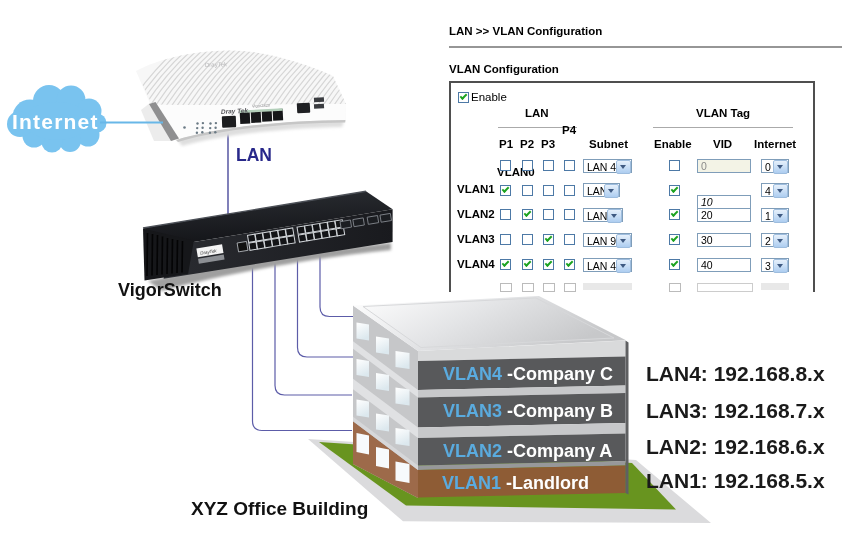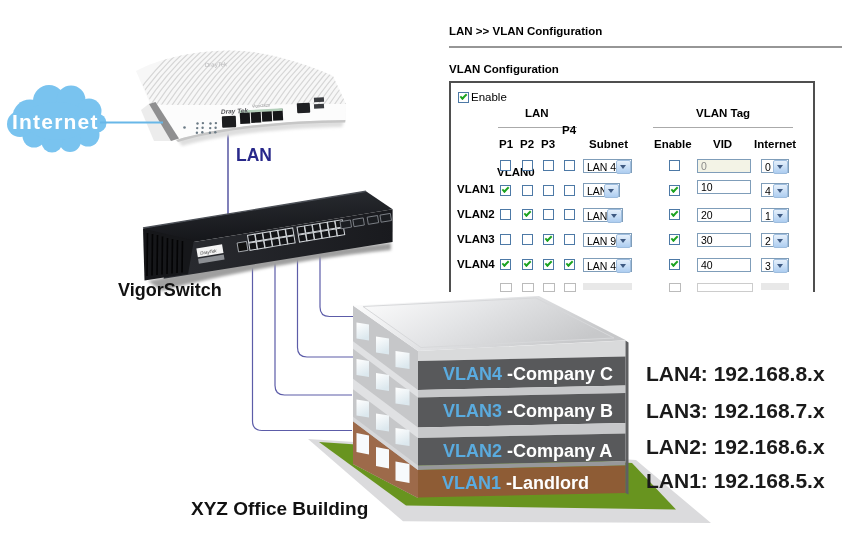--- a/index.html
+++ b/index.html
@@ -336,21 +336,21 @@
 <div class="ab b12" style="left:457px;top:183px;">VLAN1</div>
 <div class="cb c" style="left:500px;top:184.5px;"></div>
 <div class="cb" style="left:521.5px;top:184.5px;"></div>
 <div class="cb" style="left:542.5px;top:184.5px;"></div>
 <div class="cb" style="left:564px;top:184.5px;"></div>
 <div class="sel" style="left:583px;top:183px;width:37px;">
       <span class="tx">LAN 1</span>
       <span class="ar"></span>
     </div>
 <div class="cb c" style="left:669px;top:184.5px;"></div>
-<div class="inp" style="left:697px;top:180px;">10</div>
+<div class="inp" style="left:697px;top:195px;font-style:italic;">10</div>
 <div class="sel" style="left:761px;top:183px;width:28px;">
       <span class="tx">4</span>
       <span class="ar"></span>
     </div>
 <div class="ab b12" style="left:457px;top:207.5px;">VLAN2</div>
 <div class="cb" style="left:500px;top:209.0px;"></div>
 <div class="cb c" style="left:521.5px;top:209.0px;"></div>
 <div class="cb" style="left:542.5px;top:209.0px;"></div>
 <div class="cb" style="left:564px;top:209.0px;"></div>
 <div class="sel" style="left:583px;top:207.5px;width:40px;">

